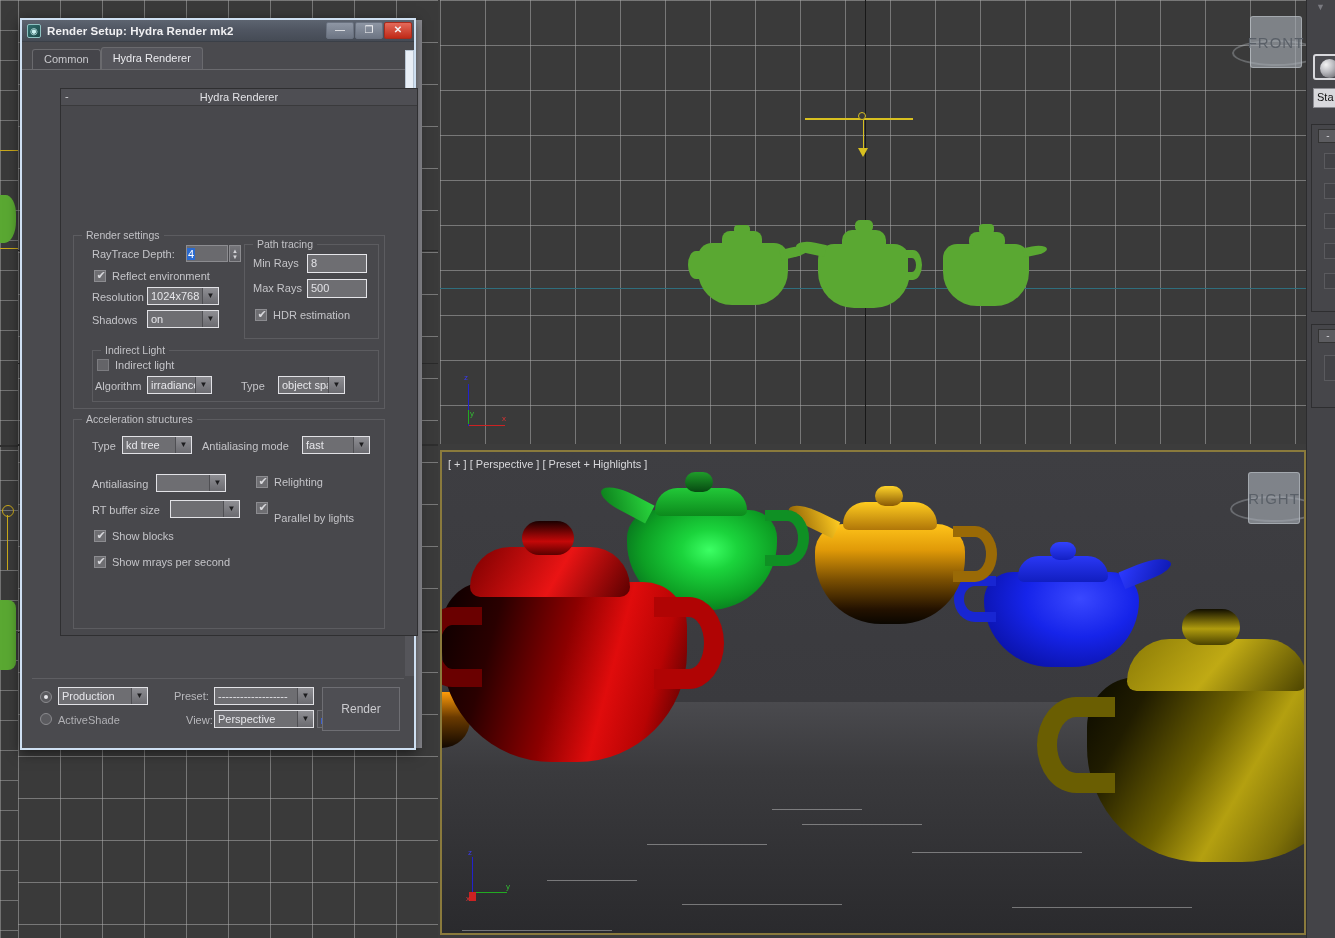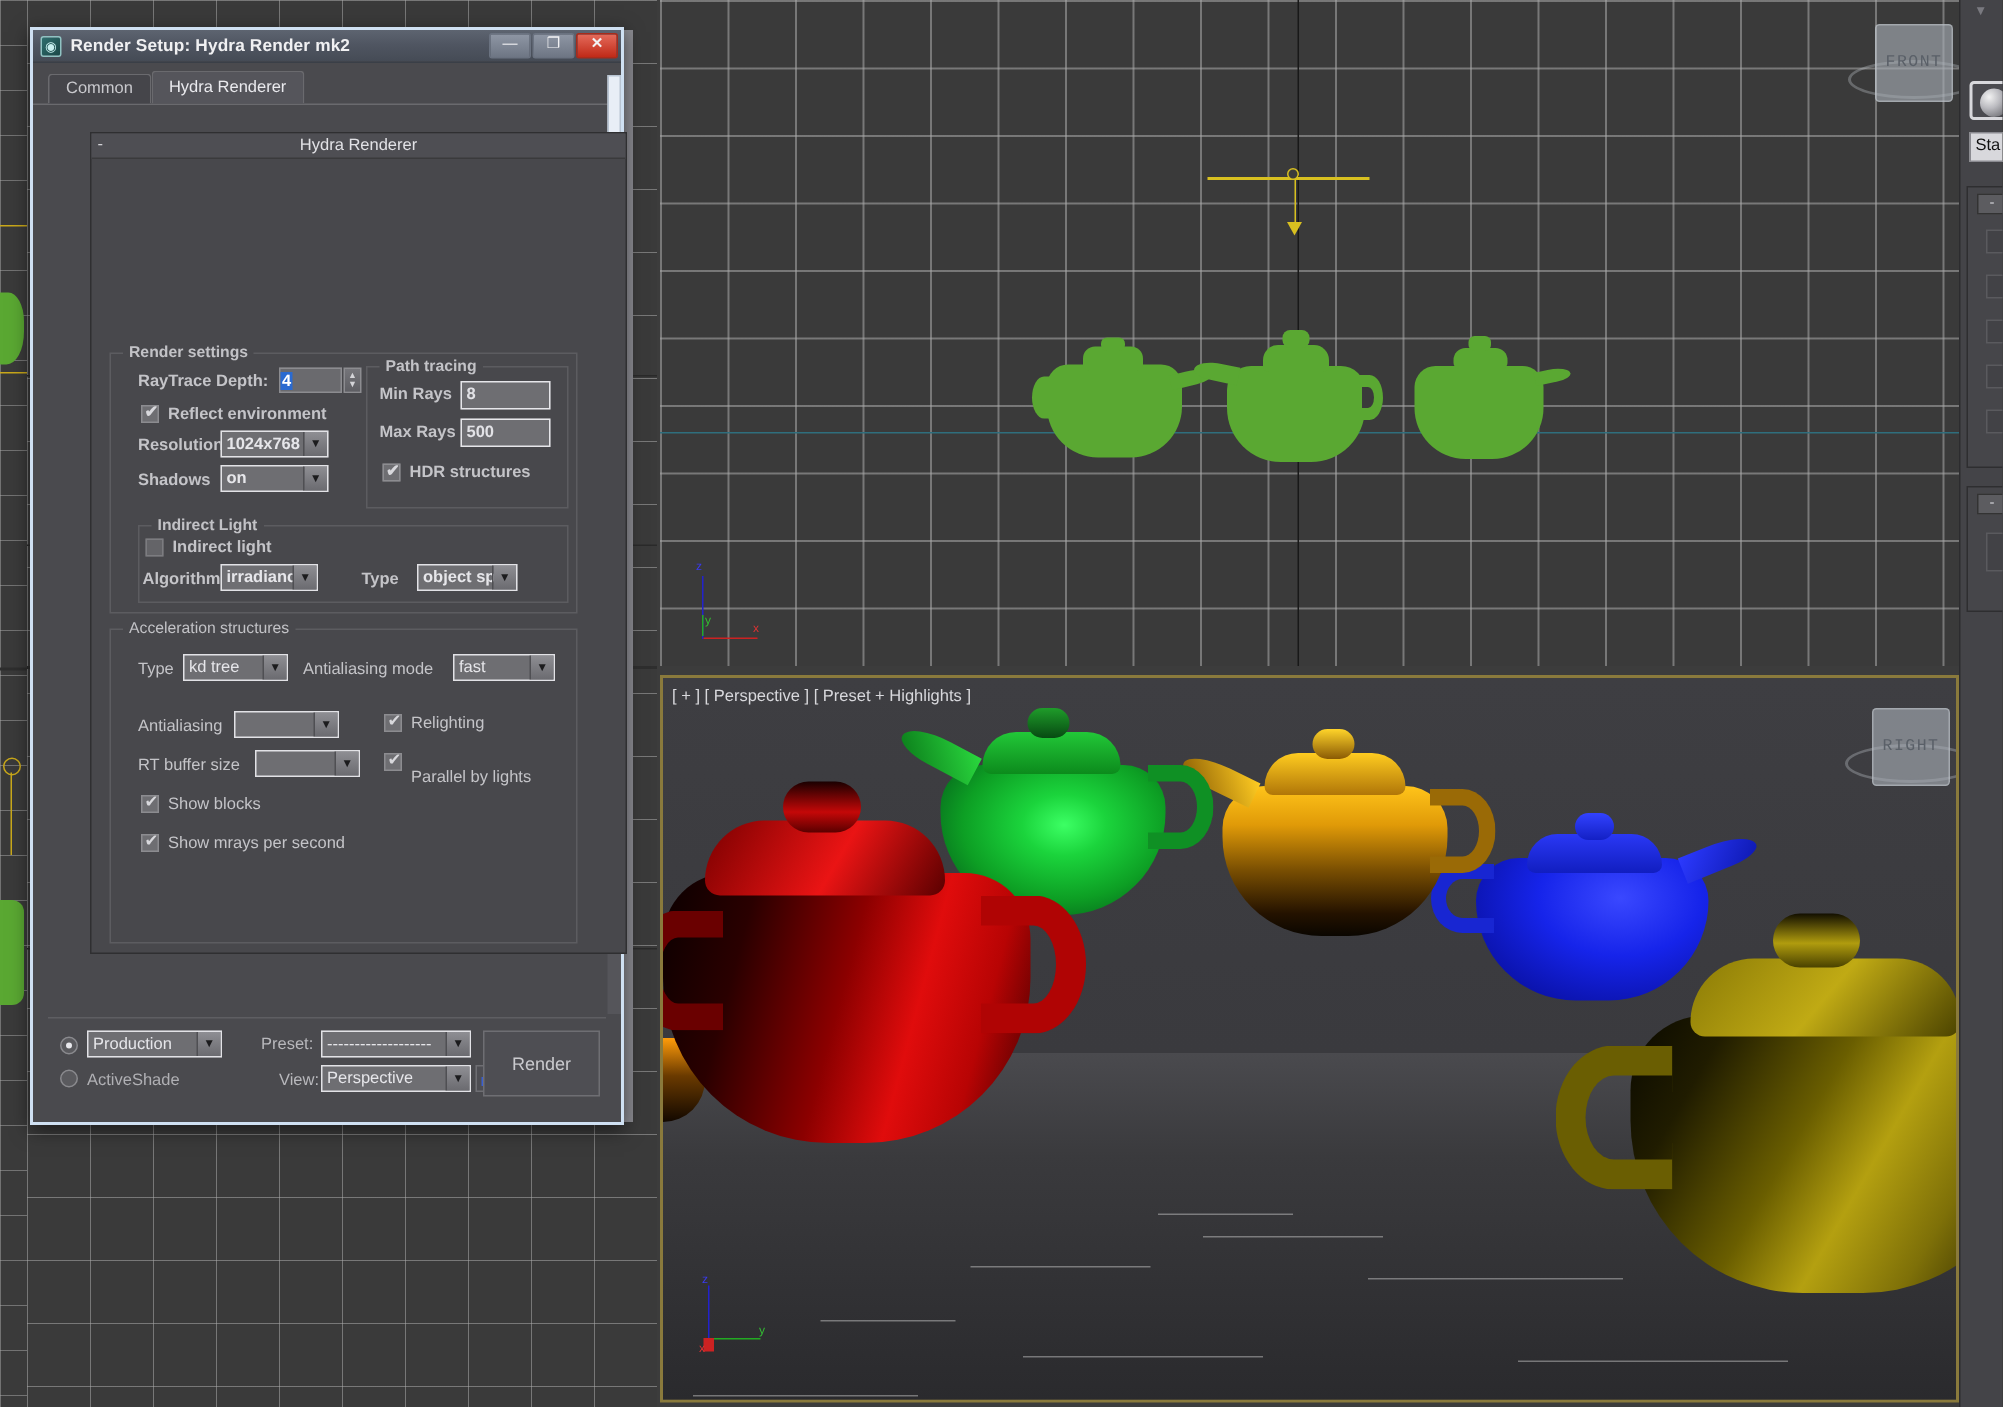--- a/index.html
+++ b/index.html
@@ -49,23 +49,23 @@
 
   
   .tp-sil { position: absolute; }
 
   
   .viewcube {
     position: absolute; width: 52px; height: 52px;
     background: rgba(168,174,182,0.62);
     border: 1px solid rgba(200,205,212,0.5);
     border-radius: 3px;
-    color: #5a6068; font-size: 11px; letter-spacing: 1px;
+    color: #5a6068; font-size: 15px; letter-spacing: 1px;
     display: flex; align-items: center; justify-content: center;
-    font-family: Liberation Mono, monospace;
+    font-family: Liberation Sans, sans-serif;
   }
   .viewcube-ring {
     position: absolute; width: 88px; height: 26px;
     border: 2px solid rgba(190,195,200,0.35);
     border-radius: 50%;
   }
 
   
   .tripod { position: absolute; font-size: 8px; font-family: "Liberation Sans", sans-serif; }
 
@@ -477,21 +477,21 @@
       <div id="dlg-thumb"></div>
     </div>
 
     <div id="rollout-main">
       <div id="rollout-title">
         <span id="rollout-minus">-</span>
         <span>Hydra Renderer</span>
       </div>
 
 
-      <div class="grp" style="left:12px;top:146px;width:312px;height:174px;font-weight:bold;">
+      <div class="grp" style="left:12px;top:146px;width:312px;height:174px;">
         <div class="grp-lbl">Render settings</div>
 
         <div class="lbl" style="left:18px;top:12px;">RayTrace Depth:</div>
         <div class="spin" style="left:112px;top:9px;width:42px;">
           <span class="spin-val sel">4</span>
         </div>
         <div class="spin-btns" style="left:155px;top:9px;">
           <div>▲</div>
           <div>▼</div>
         </div>
@@ -511,21 +511,21 @@
           <span class="dd-btn">▼</span>
         </div>
 
         <div class="grp" style="left:170px;top:8px;width:135px;height:95px;">
           <div class="grp-lbl" style="background:#48484c;">Path tracing</div>
           <div class="lbl" style="left:8px;top:12px;">Min Rays</div>
           <div class="tfield" style="left:62px;top:9px;width:60px;">8</div>
           <div class="lbl" style="left:8px;top:37px;">Max Rays</div>
           <div class="tfield" style="left:62px;top:34px;width:60px;">500</div>
           <div class="cb checked" style="left:10px;top:64px;"></div>
-          <div class="lbl" style="left:28px;top:64px;">HDR structures</div>
+          <div class="lbl" style="left:28px;top:64px;">HDR estimation</div>
         </div>
 
         <div class="grp" style="left:18px;top:114px;width:287px;height:52px;">
           <div class="grp-lbl" style="background:#48484c;">Indirect Light</div>
           <div class="cb empty" style="left:4px;top:8px;"></div>
           <div class="lbl" style="left:22px;top:8px;">Indirect light</div>
           <div class="lbl" style="left:2px;top:29px;">Algorithm</div>
           <div class="dd" style="left:54px;top:25px;width:65px;">
             <span class="dd-txt">irradiance</span>
             <span class="dd-btn">▼</span>

